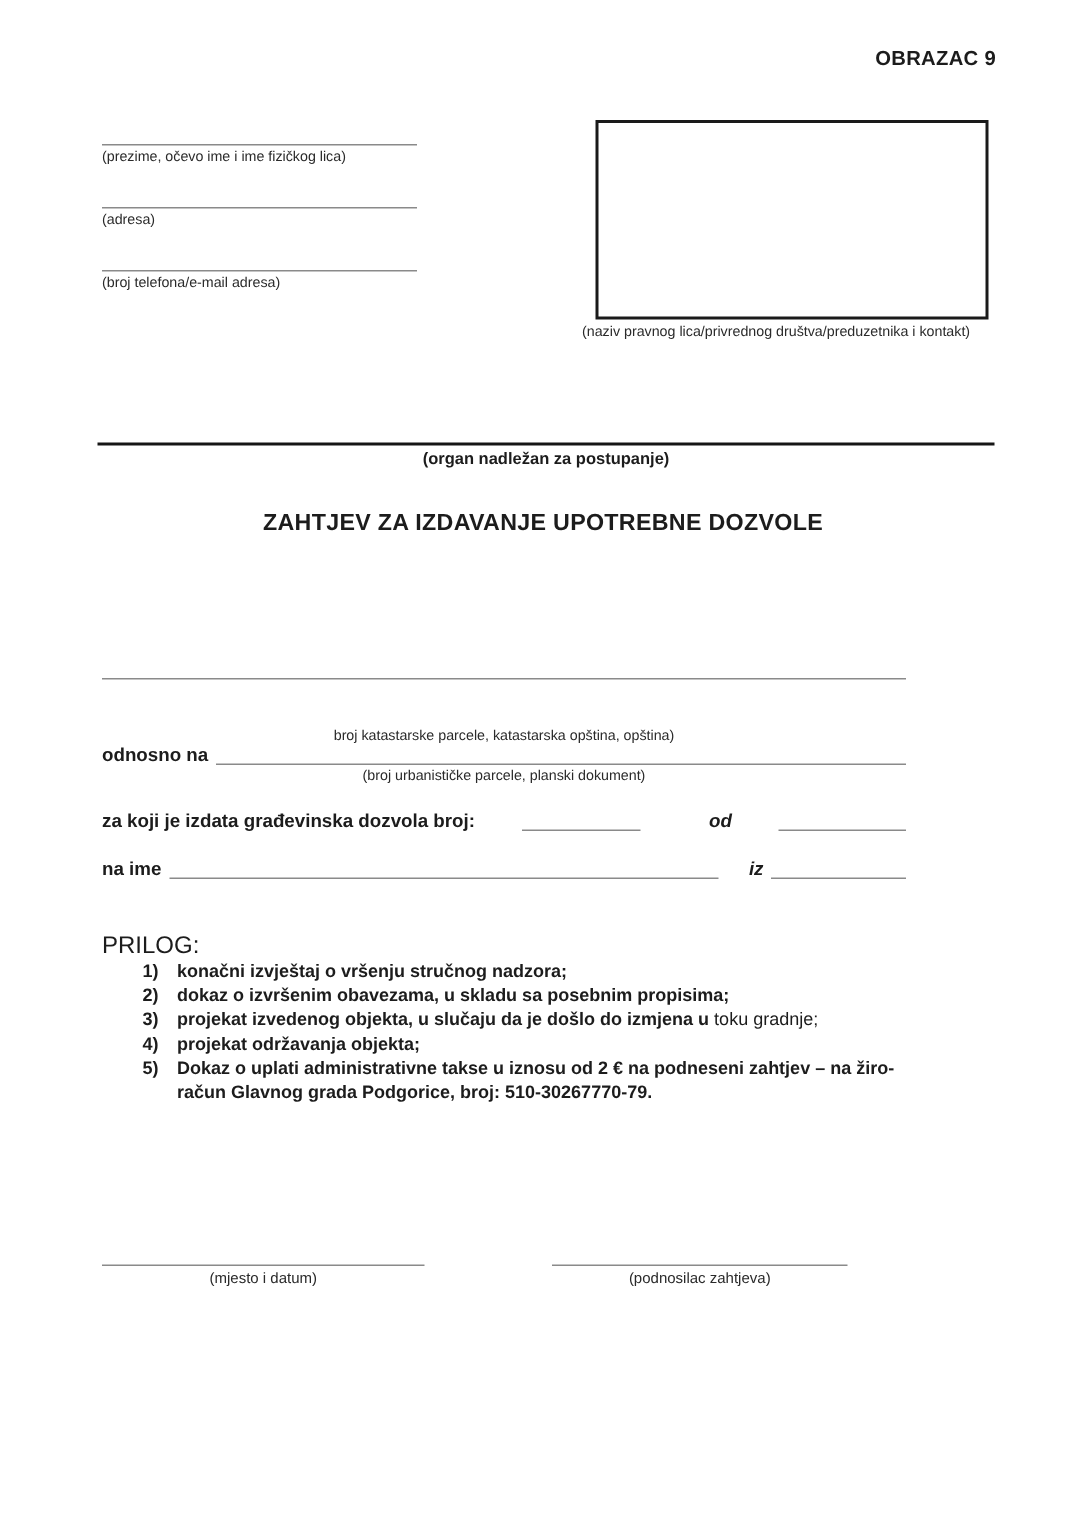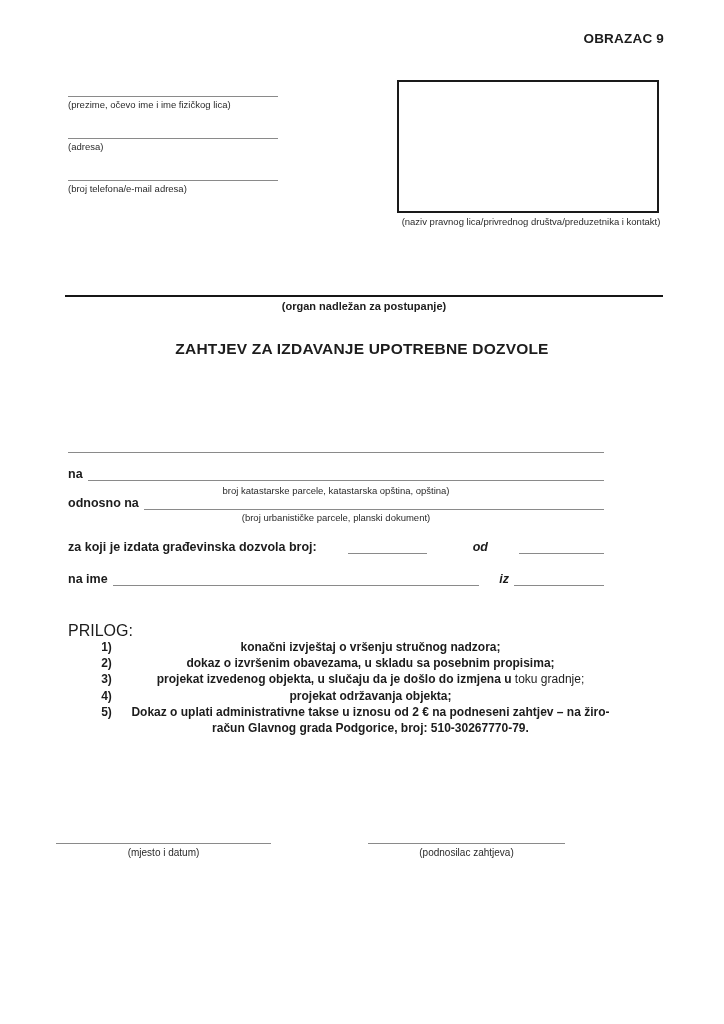--- a/index.html
+++ b/index.html
@@ -8,21 +8,21 @@
     font-family: "Liberation Sans", "DejaVu Sans", sans-serif;
     color: #1c1c1c;
   }
   .page {
     position: relative;
     width: 724px;
     height: 1024px;
     background: #ffffff;
     overflow: hidden;
   }
-  .abs { position: absolute; text-align: center; }
+  .abs { position: absolute; }
 
   
   .form-code {
     top: 31px; right: 60px;
     font-size: 13.5px; font-weight: 700; letter-spacing: 0.2px;
   }
 
   
   .fill-line { border-bottom: 1px solid #8a8a8a; }
   .fld-line { left: 68px; width: 210px; height: 0; }
@@ -80,21 +80,21 @@
   .prilog-list { left: 95px; top: 639px; width: 545px; }
   .prilog-item { display: flex; font-size: 12px; font-weight: 700; line-height: 16.2px; }
   .prilog-item .num { flex: 0 0 23px; }
   .prilog-item .txt { flex: 1 1 auto; max-width: 505px; }
   .prilog-item .txt .tail { font-weight: 400; }
 
   
   .sig { text-align: center; }
   .sig .sig-line { border-bottom: 1px solid #8a8a8a; height: 0; }
   .sig .sig-caption { font-size: 10px; color: #2a2a2a; margin-top: 3px; }
-  .sig-left  { left: 56px;  top: 843px; width: 215px; }
+  .sig-left  { left: 68px;  top: 843px; width: 215px; }
   .sig-right { left: 368px; top: 843px; width: 197px; }
 </style>
 </head>
 <body>
 
 <div class="page">
 
   <div class="abs form-code">OBRAZAC 9</div>
 
   <div class="abs fill-line fld-line" style="top:96px"></div>
@@ -110,24 +110,20 @@
   <div class="abs legal-box-caption">(naziv pravnog lica/privrednog društva/preduzetnika i kontakt)</div>
 
   <div class="abs authority-rule"></div>
   <div class="abs authority-caption">(organ nadležan za postupanje)</div>
 
   <div class="abs doc-title">ZAHTJEV ZA IZDAVANJE UPOTREBNE DOZVOLE</div>
 
 
   <div class="abs fill-line req-line-full"></div>
 
-  <div class="abs row body-text row-na">
-    <span class="lbl">na</span>
-    <span class="blank"></span>
-  </div>
   <div class="abs caption-center cap-cadastre">broj katastarske parcele, katastarska opština, opština)</div>
 
   <div class="abs caption-center cap-urban">(broj urbanističke parcele, planski dokument)</div>
   <div class="abs row body-text row-odnosno">
     <span class="lbl">odnosno na</span>
     <span class="blank"></span>
   </div>
 
   <div class="abs row body-text row-permit">
     <span class="lbl">za koji je izdata građevinska dozvola broj:</span>

